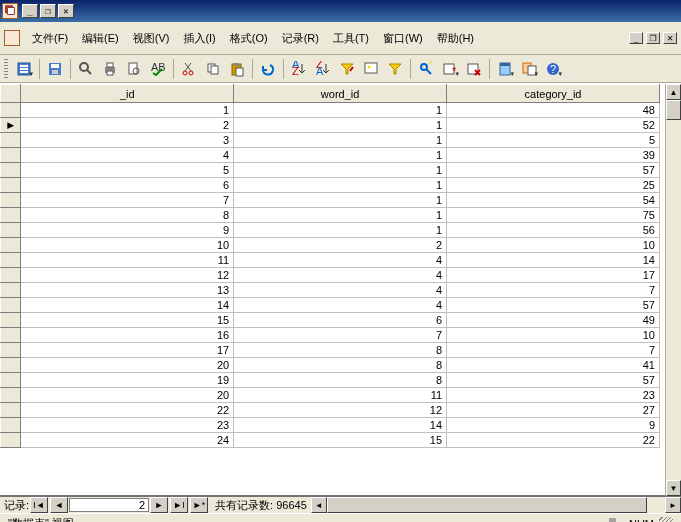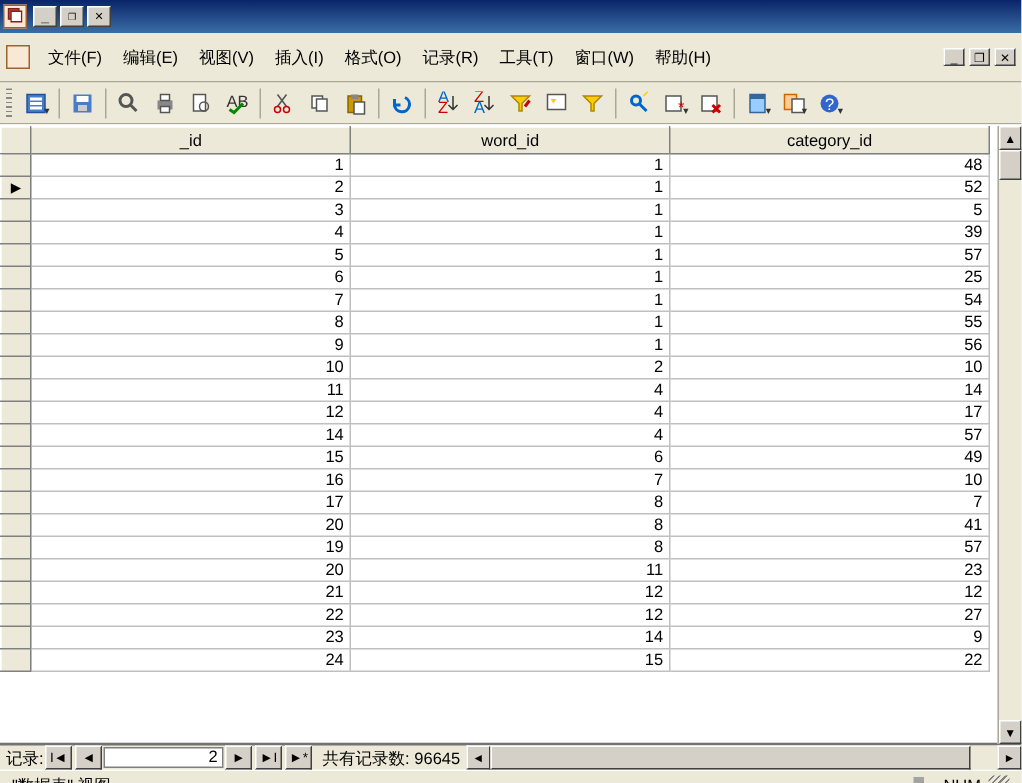--- a/index.html
+++ b/index.html
@@ -276,21 +276,21 @@
         <tr>
           <td class="rowhdr"></td>
           <td>7</td>
           <td>1</td>
           <td>54</td>
         </tr>
         <tr>
           <td class="rowhdr"></td>
           <td>8</td>
           <td>1</td>
-          <td>55</td>
+          <td>75</td>
         </tr>
         <tr>
           <td class="rowhdr"></td>
           <td>9</td>
           <td>1</td>
           <td>56</td>
         </tr>
         <tr>
           <td class="rowhdr"></td>
           <td>10</td>
@@ -304,20 +304,26 @@
           <td>14</td>
         </tr>
         <tr>
           <td class="rowhdr"></td>
           <td>12</td>
           <td>4</td>
           <td>17</td>
         </tr>
         <tr>
           <td class="rowhdr"></td>
+          <td>13</td>
+          <td>4</td>
+          <td>7</td>
+        </tr>
+        <tr>
+          <td class="rowhdr"></td>
           <td>14</td>
           <td>4</td>
           <td>57</td>
         </tr>
         <tr>
           <td class="rowhdr"></td>
           <td>15</td>
           <td>6</td>
           <td>49</td>
         </tr>
@@ -343,26 +349,20 @@
           <td class="rowhdr"></td>
           <td>19</td>
           <td>8</td>
           <td>57</td>
         </tr>
         <tr>
           <td class="rowhdr"></td>
           <td>20</td>
           <td>11</td>
           <td>23</td>
-        </tr>
-        <tr>
-          <td class="rowhdr"></td>
-          <td>21</td>
-          <td>12</td>
-          <td>12</td>
         </tr>
         <tr>
           <td class="rowhdr"></td>
           <td>22</td>
           <td>12</td>
           <td>27</td>
         </tr>
         <tr>
           <td class="rowhdr"></td>
           <td>23</td>

